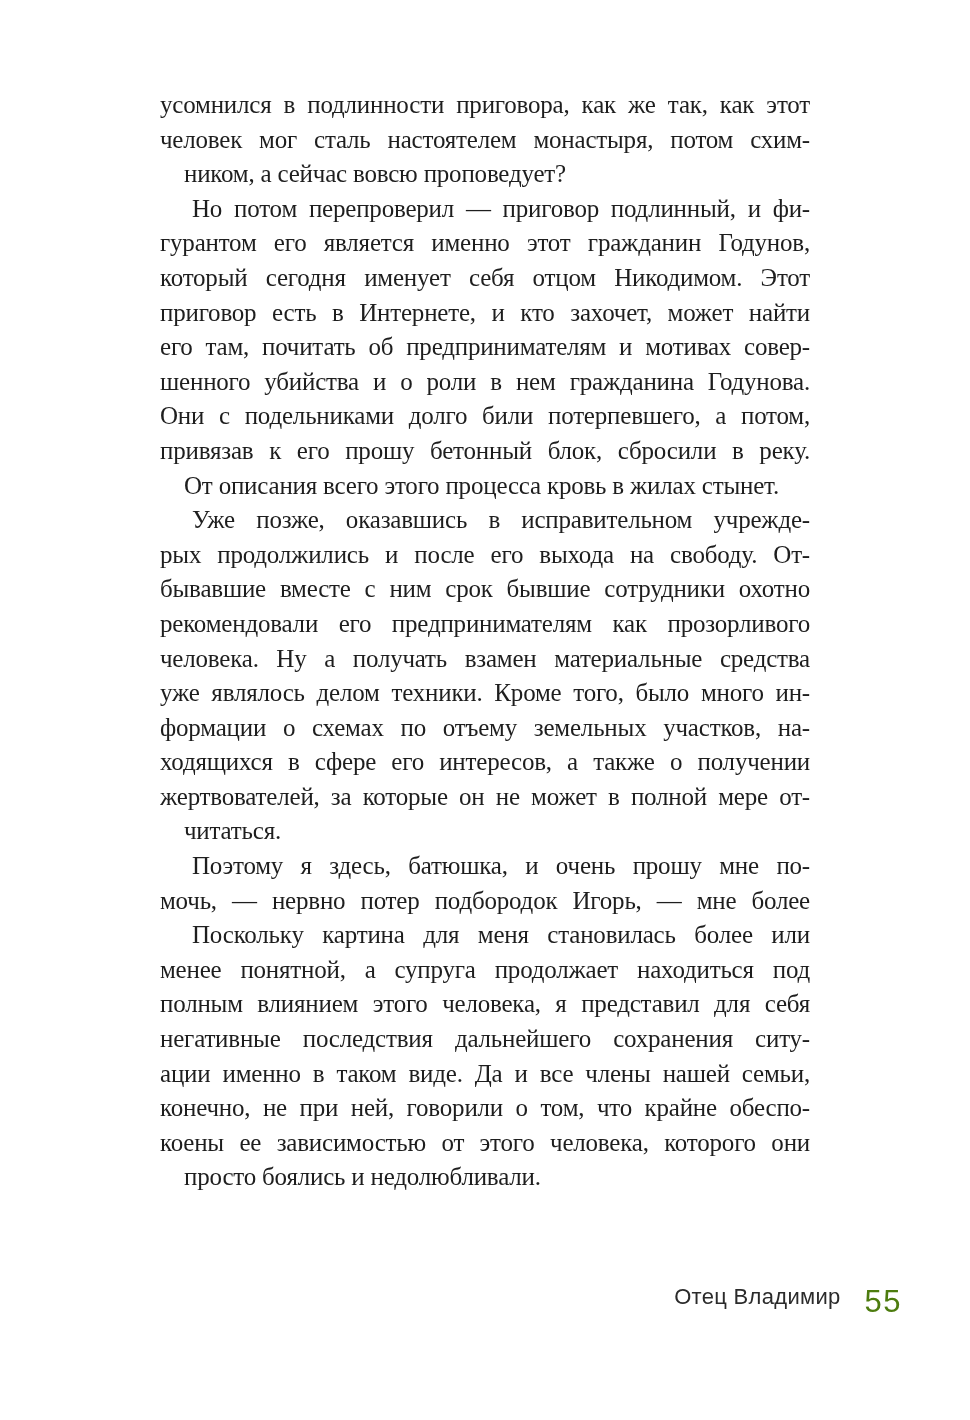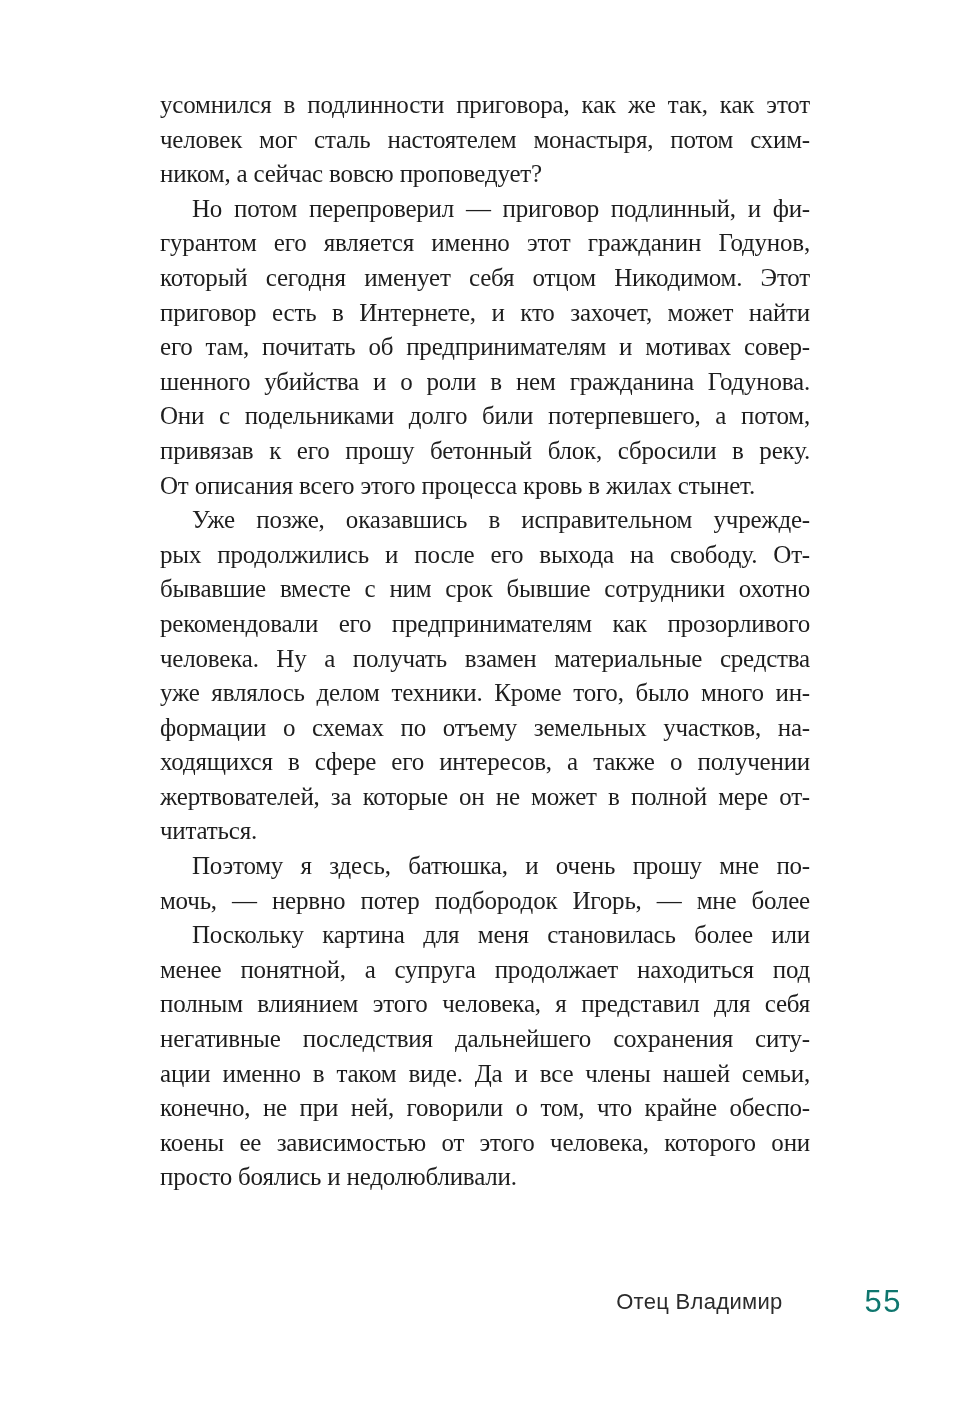--- a/index.html
+++ b/index.html
@@ -30,41 +30,42 @@
     text-align-last: justify;
     height: 34.6px;
     overflow: hidden;
     white-space: normal;
   }
   .line.indent {
     text-indent: 32px;
   }
   .line.noj {
     text-align-last: left;
+    margin-left: 24px;
   }
   .footer {
     position: absolute;
     left: 160px;
     top: 1284px;
     width: 742px;
     display: flex;
     justify-content: flex-end;
-    align-items: center;
+    align-items: flex-start;
     font-family: "Liberation Sans", sans-serif;
   }
   .running-title {
     font-size: 22px;
     color: #2b2b2b;
     letter-spacing: 0.3px;
   }
   .page-number {
     font-size: 31px;
     font-weight: 400;
-    color: #0f766e;
-    margin-left: 82px;
+    color: #4d7c0f;
+    margin-left: 24px;
     letter-spacing: 1.5px;
   }
 </style>
 </head>
 <body>
 
 <div class="page">
 
   <main class="text-block" id="text-block">
       <div>

